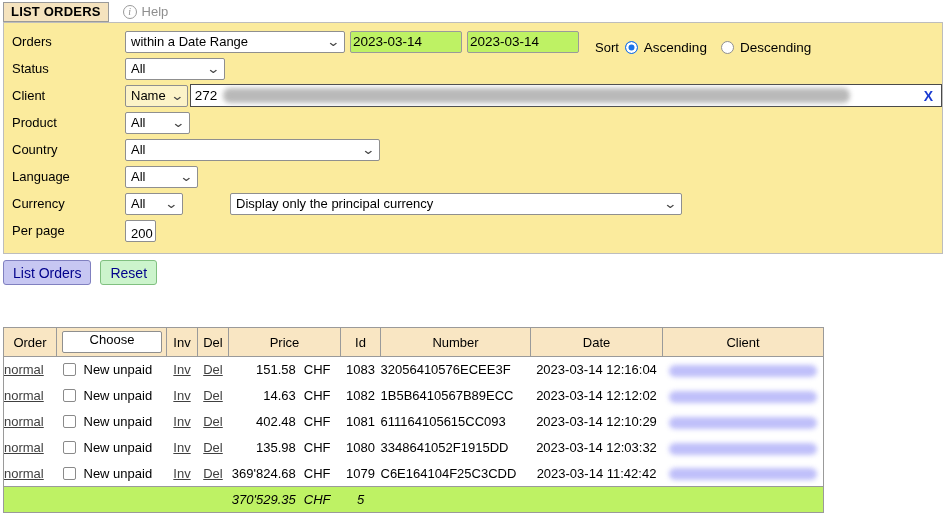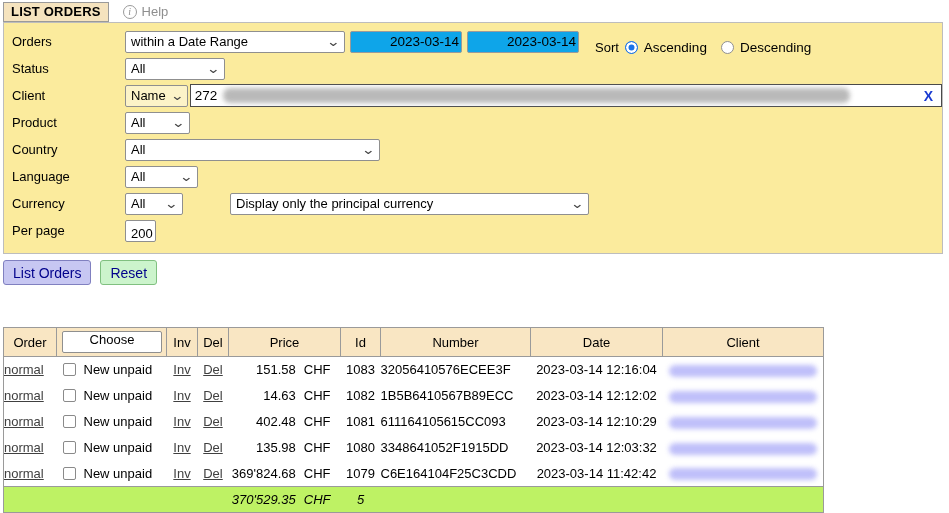--- a/index.html
+++ b/index.html
@@ -28,24 +28,24 @@
   .frow { display:flex; align-items:center; height:27px; }
   .flabel { flex:0 0 70px; }
   .sel {
     background:#fff; border:1px solid #8f8f8f; border-radius:2px; height:22px;
     display:inline-flex; align-items:center; justify-content:space-between;
     padding:0 5px; cursor:pointer; white-space:nowrap; overflow:hidden;margin-left:43px;
   }
   .chev { color:#444; font-size:13px; line-height:10px; margin-left:6px; transform:scaleX(1.3); }
   .w-range{width:220px;} .w-status{width:100px;} .w-name{width:65px; background:#FCF3C8;}
   .w-product{width:65px;} .w-country{width:255px;} .w-lang{width:73px;}
-  .w-curr{width:58px; margin-right:4px;} .w-currdisp{width:359px;} .w-perpage{width:31px;align-items:flex-end;}
+  .w-curr{width:58px; margin-right:4px;} .w-currdisp{width:452px;} .w-perpage{width:31px;align-items:flex-end;}
   .dinput {
     width:112px; height:22px; margin-left:5px; border:1px solid #9a9a9a; border-radius:2px;
-    text-align:right; font-family:"Liberation Sans",sans-serif; font-size:13.5px; background:#0ea5e9;
+    text-align:left; font-family:"Liberation Sans",sans-serif; font-size:13.5px; background:#bef264;
   }
   .sort-block { display:flex; align-items:center; margin-left:16px; gap:6px;margin-top:12px; }
   .radio {
     width:13px; height:13px; border-radius:50%; border:1.5px solid #909090; background:#fff;
     display:inline-block; cursor:pointer; flex:0 0 13px;
   }
   .radio.on { border:1.5px solid #1a73e8; background:#1a73e8; box-shadow:inset 0 0 0 2.5px #fff; }
   .radio-label { margin-right:8px; font-size:13.5px; }
   
   .client-input {

